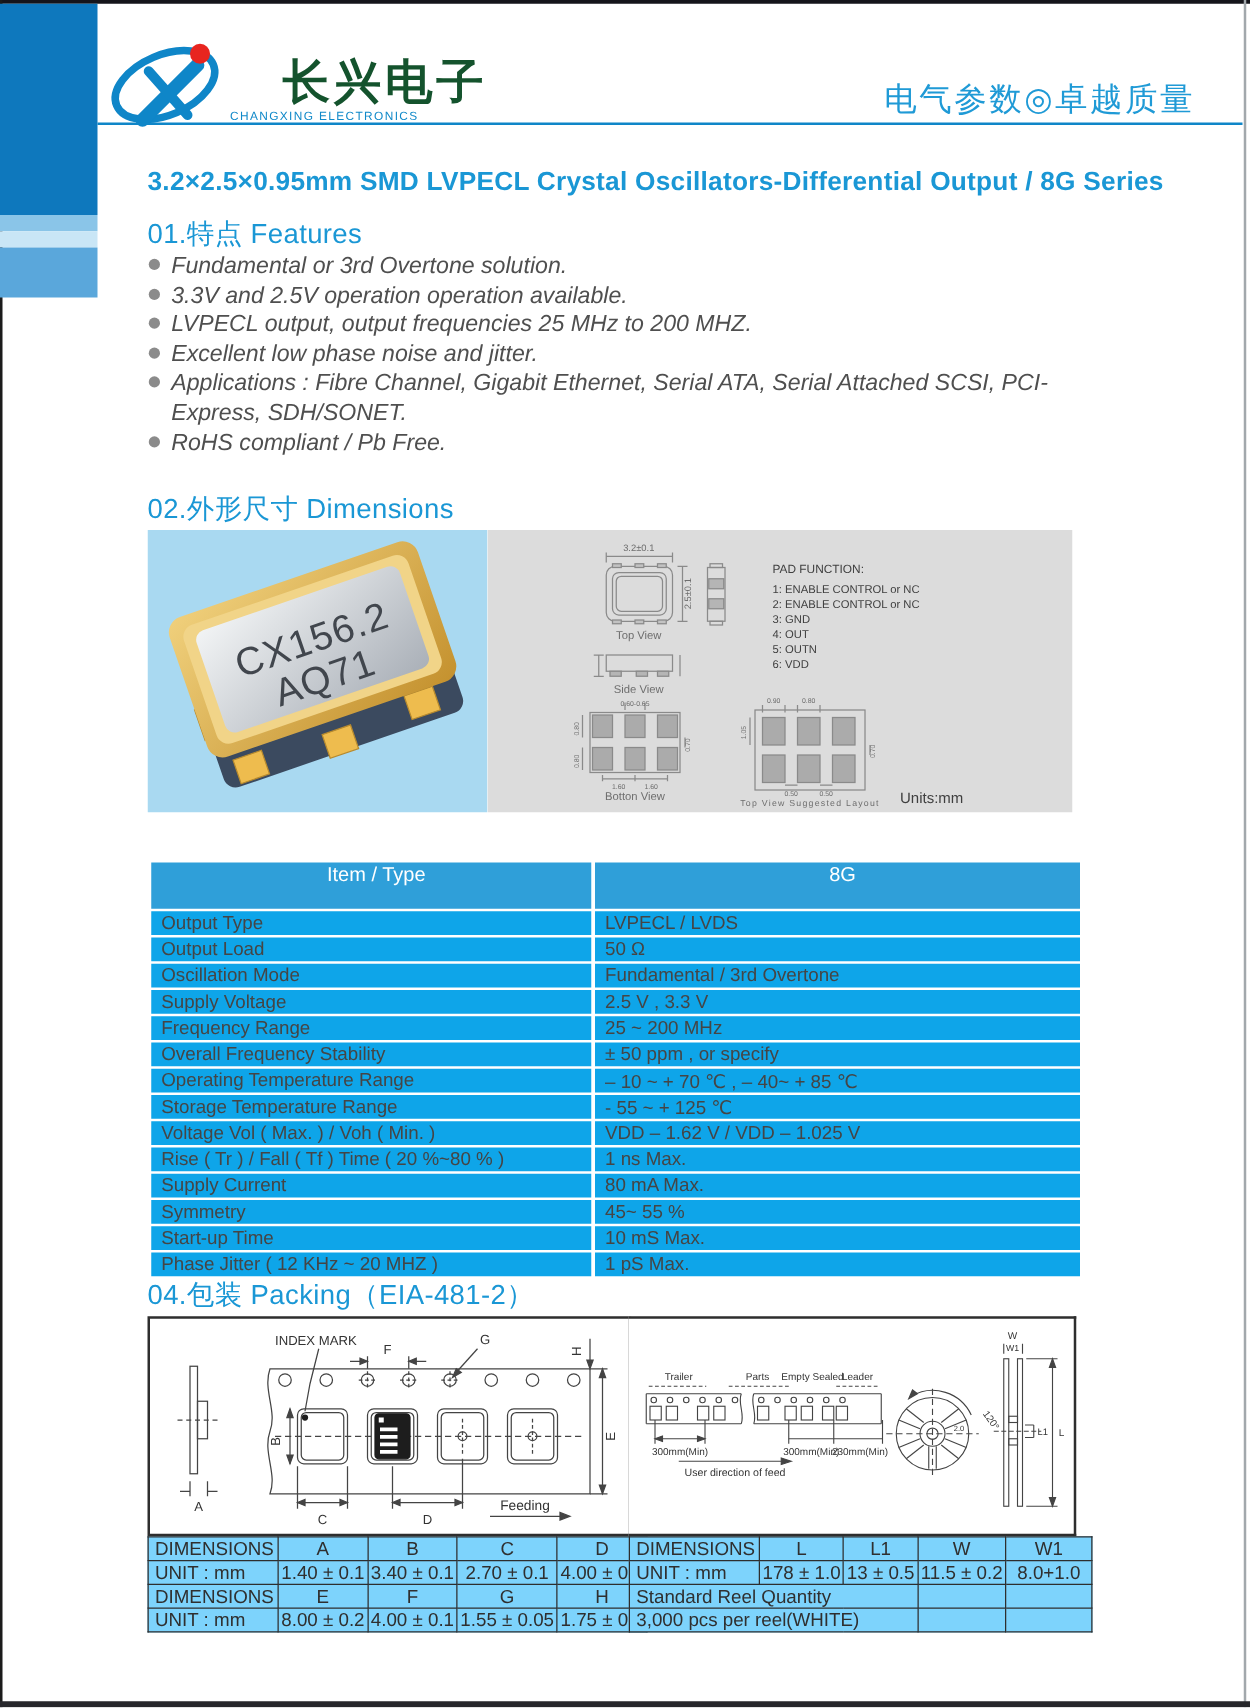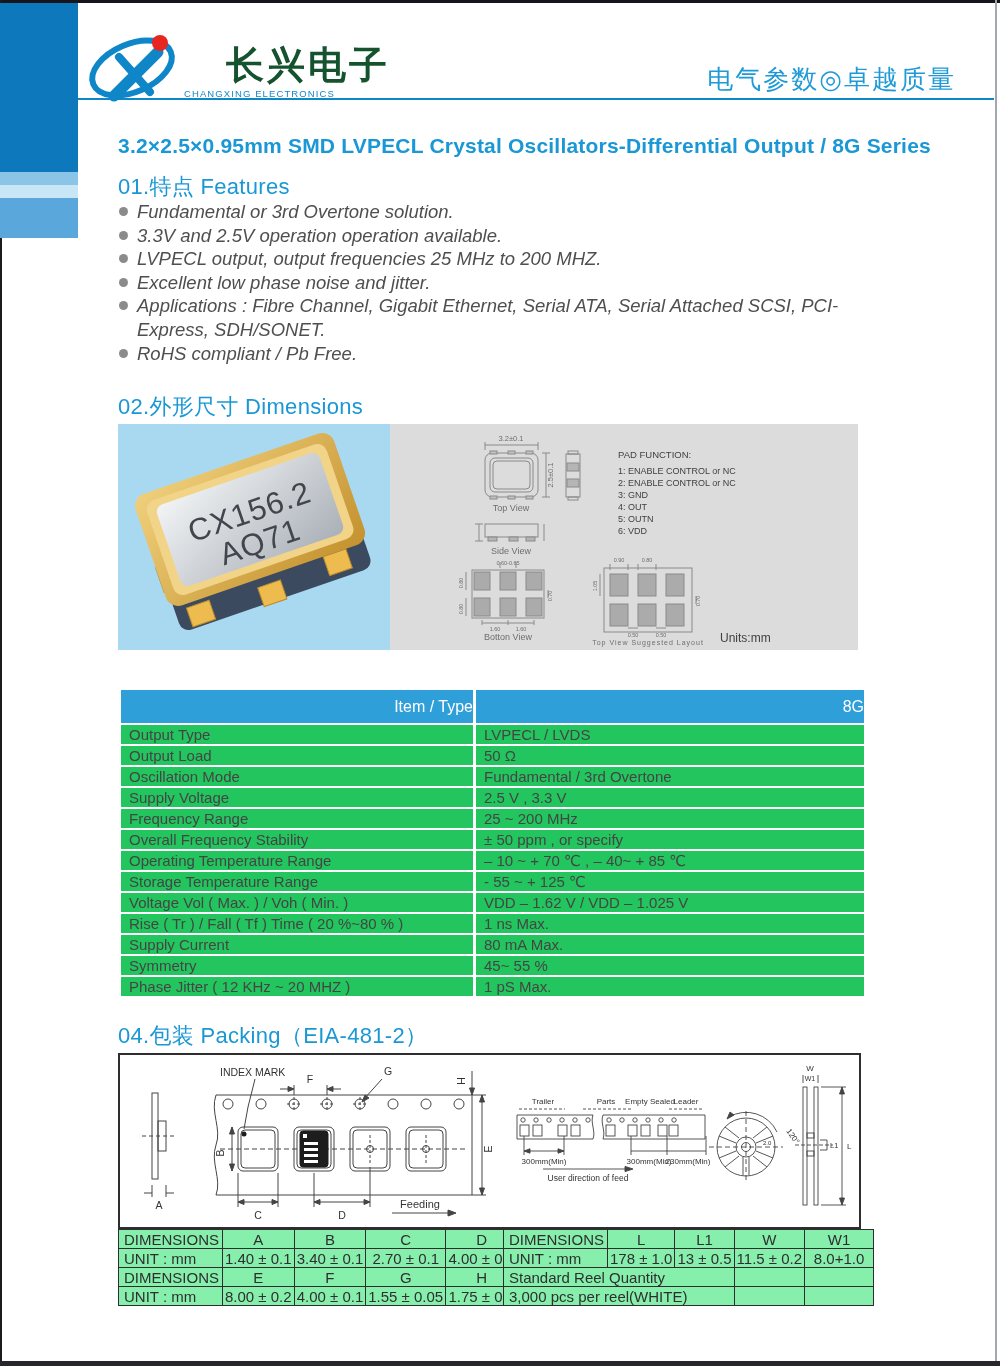--- a/index.html
+++ b/index.html
@@ -40,33 +40,33 @@
   .bullet{flex:0 0 9px;width:9px;height:9px;border-radius:50%;background:#8b8b8b;margin:7px 9px 0 0;}
   .feat-text{flex:1;}
 
   
   .fig-dims{position:absolute;left:118px;top:424px;width:740px;height:226px;display:flex;}
   .fig-photo{width:272px;height:226px;}
   .fig-draw{width:468px;height:226px;}
 
   
   .spec-table{position:absolute;left:118px;top:688px;border-collapse:separate;border-spacing:3px 2px;}
-  .spec-table th{background:#2f9fd9;color:#ffffff;font-weight:normal;font-size:16px;text-align:right;
-                 height:33px;padding:0 0 0 8px;}
-  .spec-table td{background:#22c55e;color:#454545;font-size:15px;height:19px;padding:0 0 0 8px;}
+  .spec-table th{background:#2f9fd9;color:#ffffff;font-weight:normal;font-size:16px;text-align:center;
+                 height:21px;padding:0 0 16px 8px;}
+  .spec-table td{background:#0ea5e9;color:#454545;font-size:15px;height:19px;padding:0 0 0 8px;}
   .spec-c1{width:344px;}
   .spec-c2{width:380px;}
 
   
   .pack-box{position:absolute;top:1053px;height:176px;background:#ffffff;border:2px solid #2e2e2e;box-sizing:border-box;}
   #pack-left{left:118px;width:387px;}
   #pack-right{left:503px;width:358px;border-left:none;}
 
   
-  .dim-table{position:absolute;top:1229px;border-collapse:collapse;background:#86efac;}
+  .dim-table{position:absolute;top:1229px;border-collapse:collapse;background:#7dd3fc;}
   .dim-table td{border:1.6px solid #2e2e2e;font-size:15px;color:#2f2f2f;height:18px;
                 text-align:center;padding:0 2px;white-space:nowrap;}
   .dim-table td.lbl{text-align:left;padding-left:5px;}
   #dimtab-left{left:118px;}
   #dimtab-right{left:503px;}
 </style>
 </head>
 <body>
 
 <div id="page">
@@ -301,20 +301,24 @@
           <td>Rise ( Tr ) / Fall ( Tf ) Time ( 20 %~80 % )</td>
           <td>1 ns Max.</td>
         </tr>
     <tr>
           <td>Supply Current</td>
           <td>80 mA Max.</td>
         </tr>
     <tr>
           <td>Symmetry</td>
           <td>45~ 55 %</td>
+        </tr>
+    <tr>
+          <td>Start-up Time</td>
+          <td>10 mS Max.</td>
         </tr>
     <tr>
           <td>Phase Jitter ( 12 KHz ~ 20 MHZ )</td>
           <td>1 pS Max.</td>
         </tr>
   </tbody>
     </table>
 
   <div class="sec-heading" id="h-pack">04.包装 Packing（EIA-481-2）</div>
 

